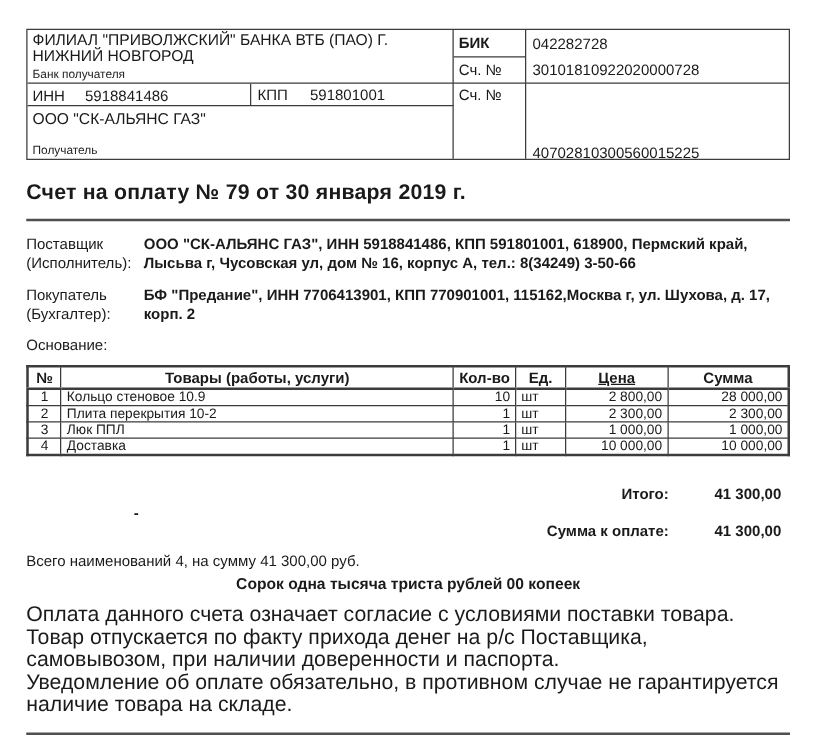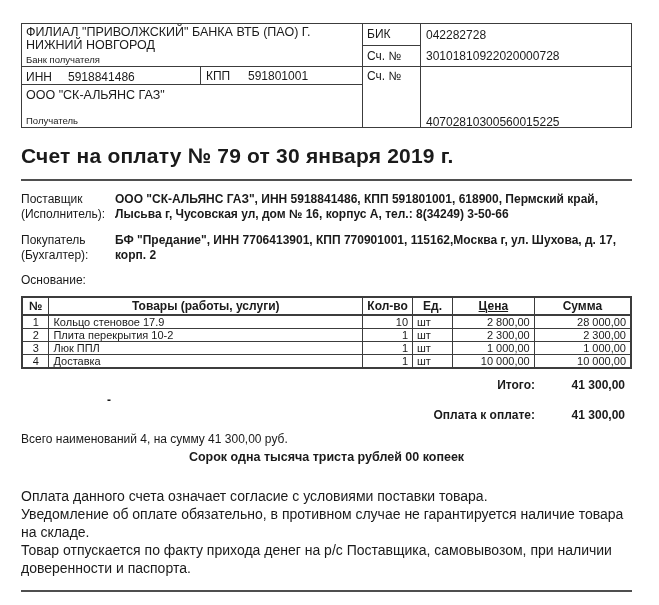--- a/index.html
+++ b/index.html
@@ -20,35 +20,35 @@
     grid-template-rows: 43px 18px 42px;
     border: 1px solid #3c3c3c;
     font-size: 12px;
   }
   .bt-cell { position: relative; }
   .b-right { border-right: 1px solid #3c3c3c; }
   .b-bottom { border-bottom: 1px solid #3c3c3c; }
   .bank-name-cell { grid-column: 1; grid-row: 1; padding: 2px 4px 0 4px; line-height: 13px; font-size: 12.5px; }
   .small-label { font-size: 9.5px; color: #222; position: absolute; left: 4px; bottom: 1px; line-height: 10px; }
   .bik-col { grid-column: 2; grid-row: 1; display: flex; flex-direction: column; }
-  .bik-cell { height: 22px; padding: 3px 0 0 4px; }
+  .bik-cell { height: 22px; padding: 3px 0 0 4px; font-weight: bold; }
   .corr-label-cell { flex: 1; padding: 3px 0 0 4px; }
   .bik-val-col { grid-column: 3; grid-row: 1; padding-left: 5px; }
   .bik-val-col .v1 { line-height: 21px; padding-top: 1px; }
   .bik-val-col .v2 { line-height: 20px; }
   .innkpp-row { grid-column: 1; grid-row: 2; display: flex; }
   .inn-cell { width: 179px; display: flex; padding: 2px 0 0 4px; align-items: flex-end; }
   .kpp-cell { flex: 1; display: flex; padding: 2px 0 0 5px; }
   .req-label { width: 42px; }
   .acct-label-cell { grid-column: 2; grid-row: 2 / span 2; padding: 2px 0 0 4px; }
   .acct-val-cell { grid-column: 3; grid-row: 2 / span 2; padding: 2px 0 0 5px; margin-top: 46px; }
   .recipient-cell { grid-column: 1; grid-row: 3; padding: 3px 4px 0 4px; font-size: 12.5px; }
 
   
-  .title { margin-top: 16px; font-size: 21px; font-weight: bold; letter-spacing: 0.2px; }
+  .title { margin-top: 16px; font-size: 17px; font-weight: bold; letter-spacing: 0.2px; }
   .rule { height: 2px; background: #4f4f4f; margin-top: 11px; }
   .rule-bottom { margin-top: 13px; }
 
   
   .party { display: flex; margin-top: 11px; font-size: 12px; line-height: 15px; }
   .party-label { width: 94px; flex: none; }
   .party-value { flex: 1; font-weight: bold; }
   .basis { margin-top: 10px; font-size: 12px; }
 
   
@@ -63,31 +63,31 @@
   .col-num { width: 27px; }
   .col-name { width: 315px; }
   .col-qty { width: 50px; margin-left: 44px; }
   .col-unit { width: 40px; }
   .col-price { width: 82px; text-decoration: underline; }
   .col-sum { width: 97px; }
   td.c { text-align: center; }
   td.r { text-align: right; }
 
   
-  .totals { margin-top: 9px; font-size: 12px; font-weight: bold; }
+  .totals { margin-top: 23px; font-size: 12px; font-weight: bold; }
   .totals-row { display: flex; line-height: 15px; }
   .totals-label { flex: 1; text-align: right; }
   .totals-value { width: 97px; flex: none; text-align: right; padding-right: 7px; }
 
   
   .summary { margin-top: 8px; font-size: 12px; line-height: 16px; }
   .amount-words { font-weight: bold; font-size: 12.5px; margin-top: 2px; text-align: center; }
 
   
-  .notes { margin-top: 22px; font-size: 14px; line-height: 18px; }
+  .notes { margin-top: 8px; font-size: 17px; line-height: 18px; }
 
   
   .signatures { margin-top: 40px; display: flex; }
   .sig-block { display: flex; align-items: flex-end; }
   .sig-director { width: 345px; flex: none; margin-right: 24px; }
   .sig-accountant { flex: 1; }
   .sig-title { font-size: 13px; font-weight: bold; line-height: 15px; }
   .sig-line { flex: 1; margin-left: 13px; border-bottom: 1px solid #3c3c3c; text-align: right; font-size: 11px; line-height: 14px; padding: 0 2px 1px 0; }
 </style>
 </head>
@@ -156,21 +156,21 @@
         <th class="col-name">Товары (работы, услуги)</th>
         <th class="col-qty">Кол-во</th>
         <th class="col-unit">Ед.</th>
         <th class="col-price">Цена</th>
         <th class="col-sum">Сумма</th>
       </tr>
     </thead>
     <tbody>
       <tr>
         <td class="c">1</td>
-        <td>Кольцо стеновое 17.9</td>
+        <td>Кольцо стеновое 10.9</td>
         <td class="r">10</td>
         <td>шт</td>
         <td class="r">2 800,00</td>
         <td class="r">28 000,00</td>
       </tr>
       <tr>
         <td class="c">2</td>
         <td>Плита перекрытия 10-2</td>
         <td class="r">1</td>
         <td>шт</td>
@@ -198,34 +198,34 @@
 
   <div class="totals">
     <div class="totals-row">
       <div class="totals-label">Итого:</div>
       <div class="totals-value">41 300,00</div>
     </div>
     <div class="totals-row">
       <div class="totals-value">-</div>
     </div>
     <div class="totals-row">
-      <div class="totals-label">Оплата к оплате:</div>
+      <div class="totals-label">Сумма к оплате:</div>
       <div class="totals-value">41 300,00</div>
     </div>
   </div>
 
   <div class="summary">
     <div>Всего наименований 4, на сумму 41 300,00 руб.</div>
     <div class="amount-words">Сорок одна тысяча триста рублей 00 копеек</div>
   </div>
 
   <div class="notes">
     <div>Оплата данного счета означает согласие с условиями поставки товара.</div>
+    <div>Товар отпускается по факту прихода денег на р/с Поставщика, самовывозом, при наличии доверенности и паспорта.</div>
     <div>Уведомление об оплате обязательно, в противном случае не гарантируется наличие товара на складе.</div>
-    <div>Товар отпускается по факту прихода денег на р/с Поставщика, самовывозом, при наличии доверенности и паспорта.</div>
   </div>
 
   <div class="rule rule-bottom"></div>
 
   <div class="signatures">
     <div class="sig-block sig-director">
       <div class="sig-title">Руководитель</div>
       <div class="sig-line">
         <span>Денисов С. А.</span>
       </div>

